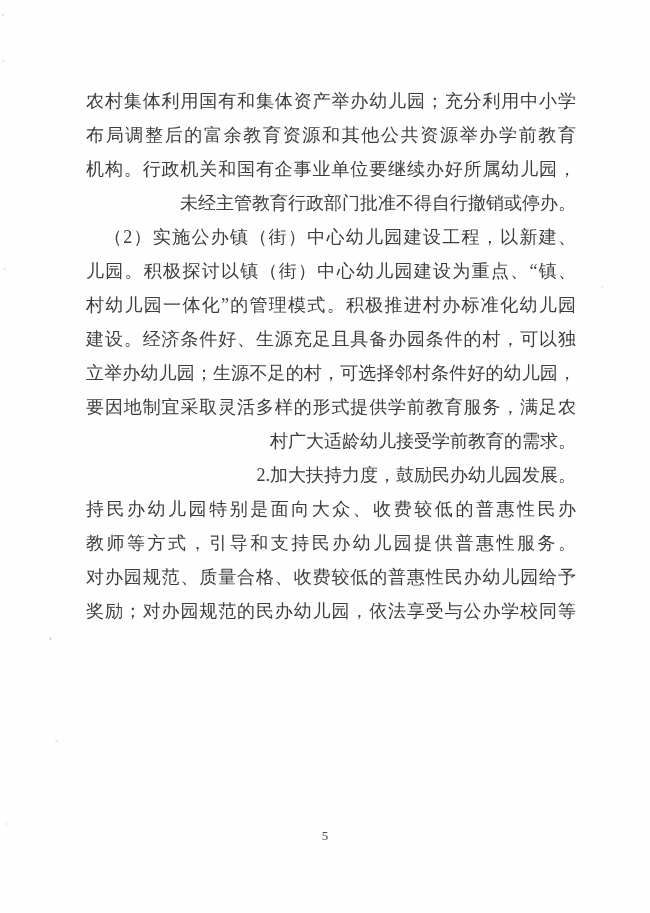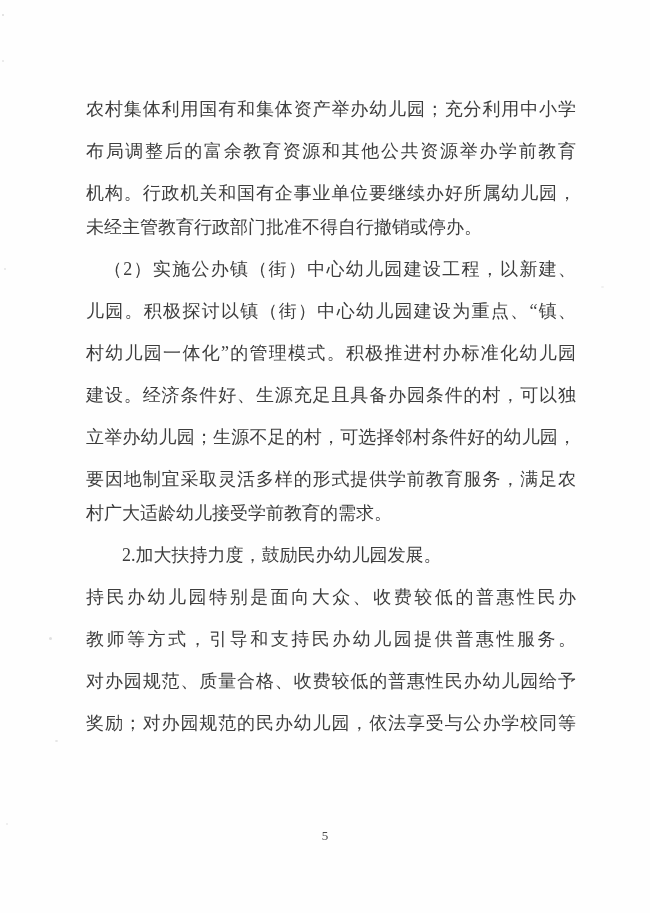--- a/index.html
+++ b/index.html
@@ -29,24 +29,23 @@
     font-size: 18px;
     letter-spacing: 0;
     white-space: nowrap;
     overflow: visible;
   }
   .line.j {
     white-space: normal;
     text-align: justify;
     text-align-last: justify;
     text-justify: inter-character;
-    margin-top: 8px;
   }
   .line.l {
-    text-align: left;
+    text-align: right;
   }
   .pageno {
     position: absolute;
     top: 826px;
     left: 0;
     width: 100%;
     text-align: center;
     font-size: 13px;
     line-height: 20px;
     color: #4a4a4a;
@@ -74,21 +73,21 @@
       <div class="line j">布局调整后的富余教育资源和其他公共资源举办学前教育</div>
       <div class="line j">机构。行政机关和国有企事业单位要继续办好所属幼儿园，</div>
       <div class="line l">未经主管教育行政部门批准不得自行撤销或停办。</div>
       <div class="line j" style="text-indent: 1em;">（2）实施公办镇（街）中心幼儿园建设工程，以新建、</div>
       <div class="line j">儿园。积极探讨以镇（街）中心幼儿园建设为重点、“镇、</div>
       <div class="line j">村幼儿园一体化”的管理模式。积极推进村办标准化幼儿园</div>
       <div class="line j">建设。经济条件好、生源充足且具备办园条件的村，可以独</div>
       <div class="line j">立举办幼儿园；生源不足的村，可选择邻村条件好的幼儿园，</div>
       <div class="line j">要因地制宜采取灵活多样的形式提供学前教育服务，满足农</div>
       <div class="line l">村广大适龄幼儿接受学前教育的需求。</div>
-      <div class="line l" style="text-indent: 2em; margin-top: 8px;">2.加大扶持力度，鼓励民办幼儿园发展。</div>
+      <div class="line l" style="text-indent: 2em;">2.加大扶持力度，鼓励民办幼儿园发展。</div>
       <div class="line j">持民办幼儿园特别是面向大众、收费较低的普惠性民办</div>
       <div class="line j">教师等方式，引导和支持民办幼儿园提供普惠性服务。</div>
       <div class="line j">对办园规范、质量合格、收费较低的普惠性民办幼儿园给予</div>
       <div class="line j">奖励；对办园规范的民办幼儿园，依法享受与公办学校同等</div>
     </div>
 
   <div class="pageno">5</div>
 
   <div class="speck s1"></div>
   <div class="speck s2"></div>

